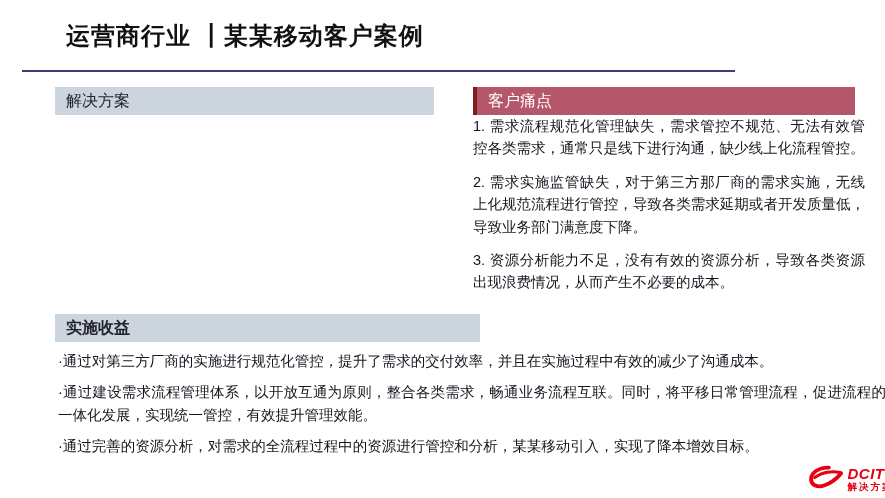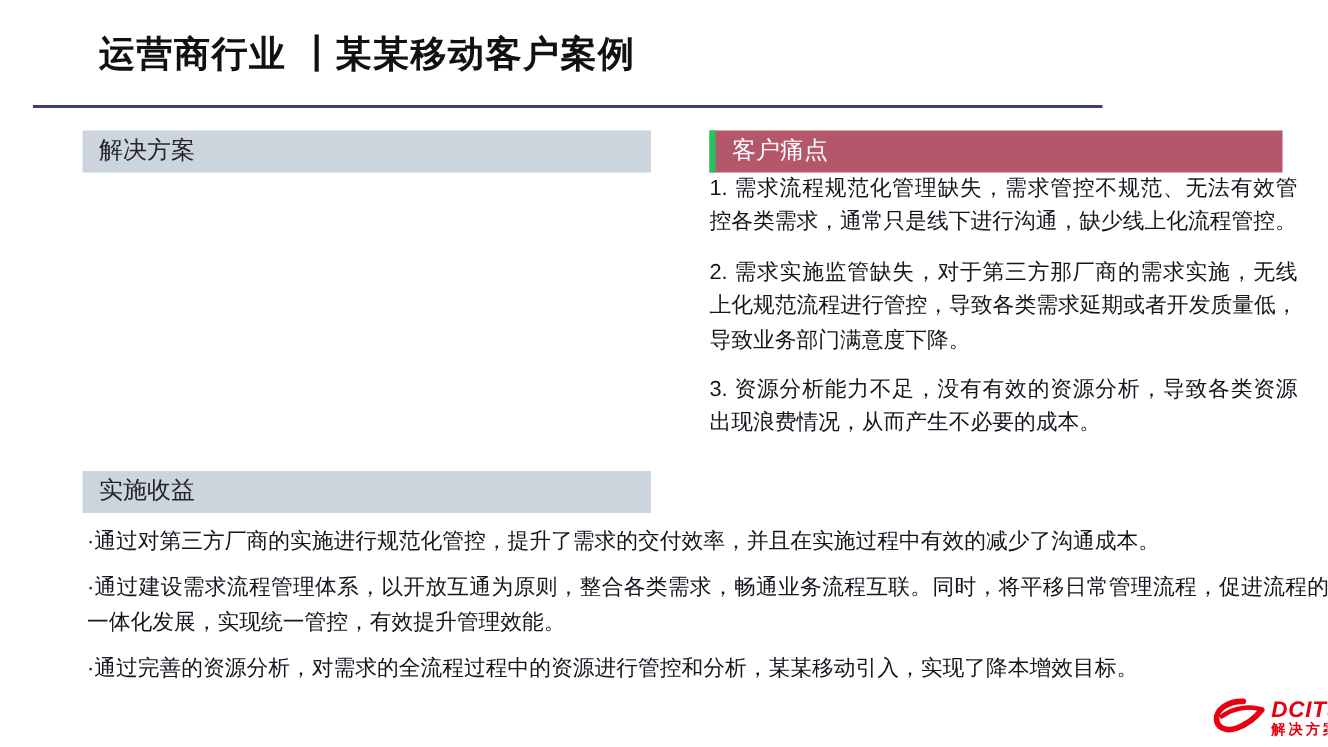--- a/index.html
+++ b/index.html
@@ -41,26 +41,26 @@
     font-size: 16px;
     padding-left: 11px;
     box-sizing: border-box;
   }
   .header-gray {
     background: #ccd5dd;
     color: #24242e;
   }
   .header-rose {
     background: #b5576b;
-    border-left: 4px solid #22c55e;
+    border-left: 4px solid #7f1d1d;
     color: #ffffff;
   }
   .hdr-solution { left: 33px; top: 87px; width: 379px; }
   .hdr-pain     { left: 451px; top: 87px; width: 382px; }
-  .hdr-benefit  { left: 33px; top: 314px; width: 379px; }
+  .hdr-benefit  { left: 33px; top: 314px; width: 425px; font-weight: bold; }
 
   .body-text {
     font-size: 14.5px;
     line-height: 22.4px;
     color: #15151e;
     text-align: justify;
   }
   .solution-body {
     position: absolute;
     left: 36px; top: 115px;

